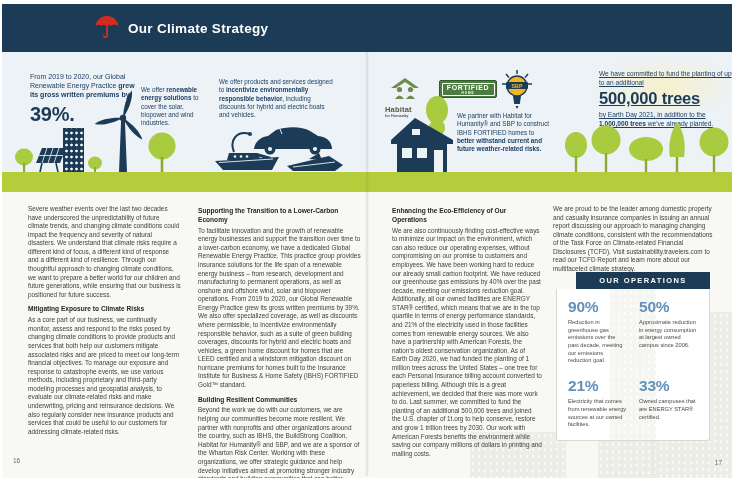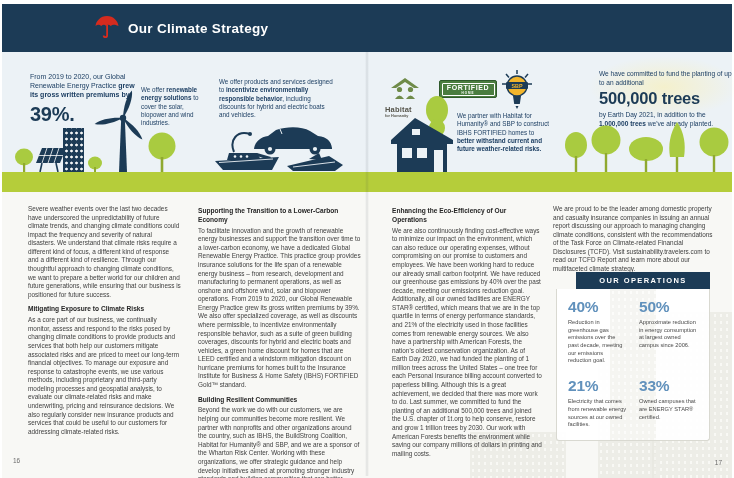--- a/index.html
+++ b/index.html
@@ -19,21 +19,21 @@
   .grass  { position:absolute; left:0; top:120px; width:730px; height:20px; background:#b5cd3a; }
   .glow   { position:absolute; left:586px; top:4px; width:152px; height:62px;
             background:radial-gradient(ellipse at center, rgba(246,240,197,.85), rgba(246,240,197,0) 70%); }
   .co { position:absolute; color:#1d3f63; font-size:6.3px; line-height:1.32; }
   .co .b { font-weight:700; }
   .co .big { font-size:20px; font-weight:700; letter-spacing:-.3px; margin-top:1px; color:#1c3b56; }
   .co-a { left:28px;  top:20px; width:106px; font-size:7px; }
   .co-b { left:139px; top:34px; width:61px; }
   .co-c { left:217px; top:26px; width:117px; }
   .co-d { left:455px; top:60px; width:95px; }
-  .co-e { left:597px; top:18px; width:134px; font-size:6.6px; }
+  .co-e { left:597px; top:18px; width:134px; font-size:6.6px;text-decoration:underline; }
   .co-e .bigtrees { font-size:16.5px; font-weight:800; letter-spacing:-.2px; color:#1c3b56; margin:1px 0; }
   .ill { position:absolute; }
   
   .bldg { position:absolute; background-color:#1c3b56;
           background-image:radial-gradient(rgba(255,255,255,.95) 1px, rgba(255,255,255,0) 1.4px);
           background-size:5px 6px; background-position:1px 2px; }
   .hab { position:absolute; left:383px; top:24px; width:44px; }
   .hab .t1 { font-size:7.5px; font-weight:800; color:#55544a; letter-spacing:.2px; margin-top:1px;}
   .hab .t2 { font-size:3.8px; font-weight:700; color:#55544a; }
   .fort { position:absolute; left:437px; top:28px; width:58px; height:18px; background:#4a7d3f;
@@ -257,21 +257,21 @@
   <div class="col col4">
     <p>We are proud to be the leader among domestic property and casualty insurance companies in issuing an annual report discussing our approach to managing changing climate conditions, consistent with the recommendations of the Task Force on Climate-related Financial Disclosures (TCFD). Visit sustainability.travelers.com to read our TCFD Report and learn more about our multifaceted climate strategy.</p>
   </div>
 
   <div class="opscard">
     <div class="opshead">OUR OPERATIONS</div>
     <div class="opsbody">
       <div class="opswm"></div>
       <div class="statgrid">
         <div class="stat">
-          <div class="v">40%</div>
+          <div class="v">90%</div>
           <div class="c">Reduction in greenhouse gas emissions over the past decade, meeting our emissions reduction goal.</div>
         </div>
         <div class="stat">
           <div class="v">50%</div>
           <div class="c">Approximate reduction in energy consumption at largest owned campus since 2006.</div>
         </div>
         <div class="stat">
           <div class="v">21%</div>
           <div class="c">Electricity that comes from renewable energy sources at our owned facilities.</div>
         </div>

